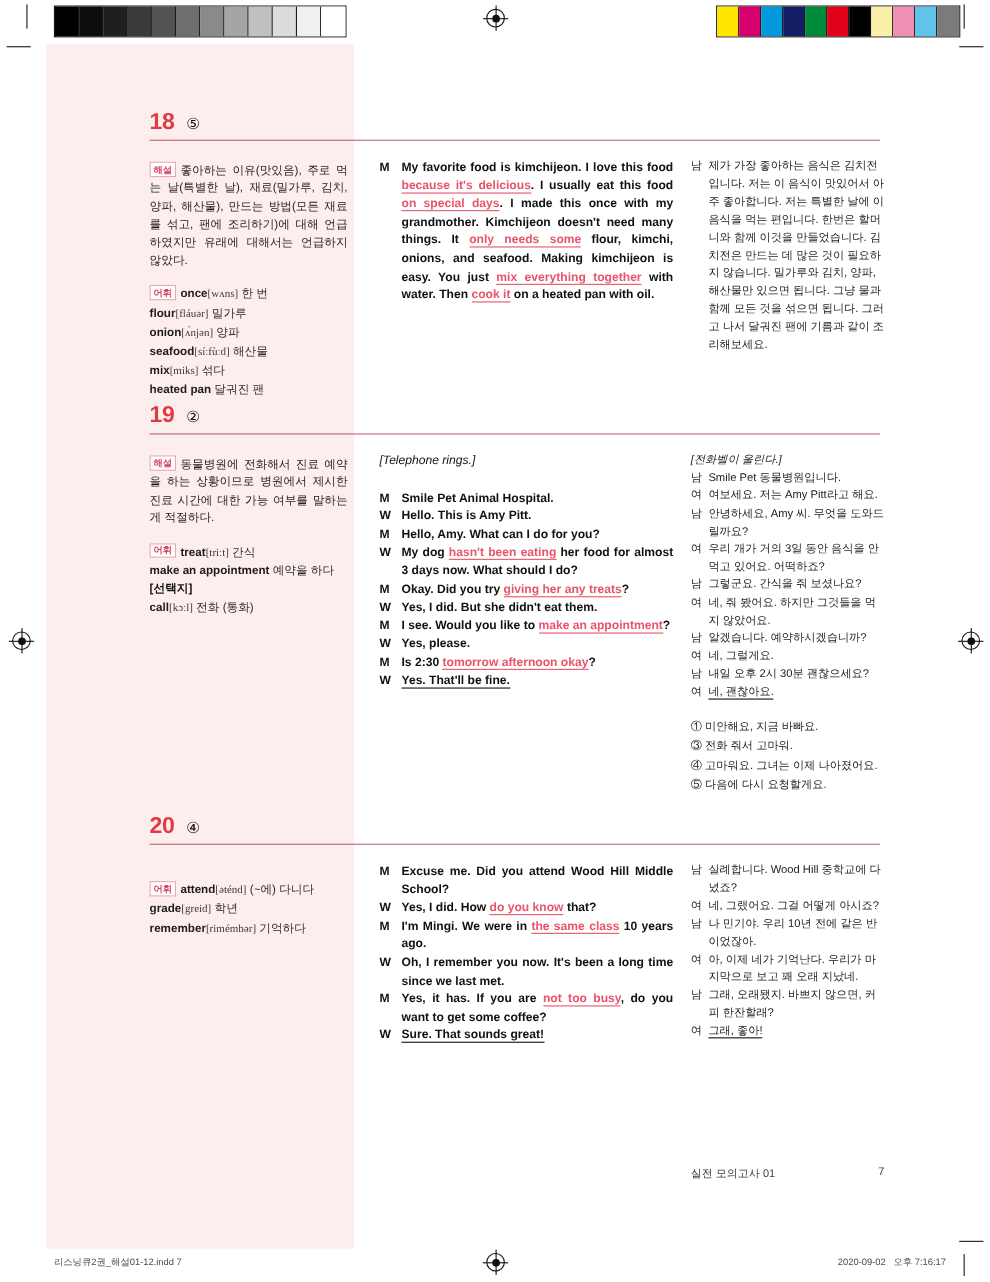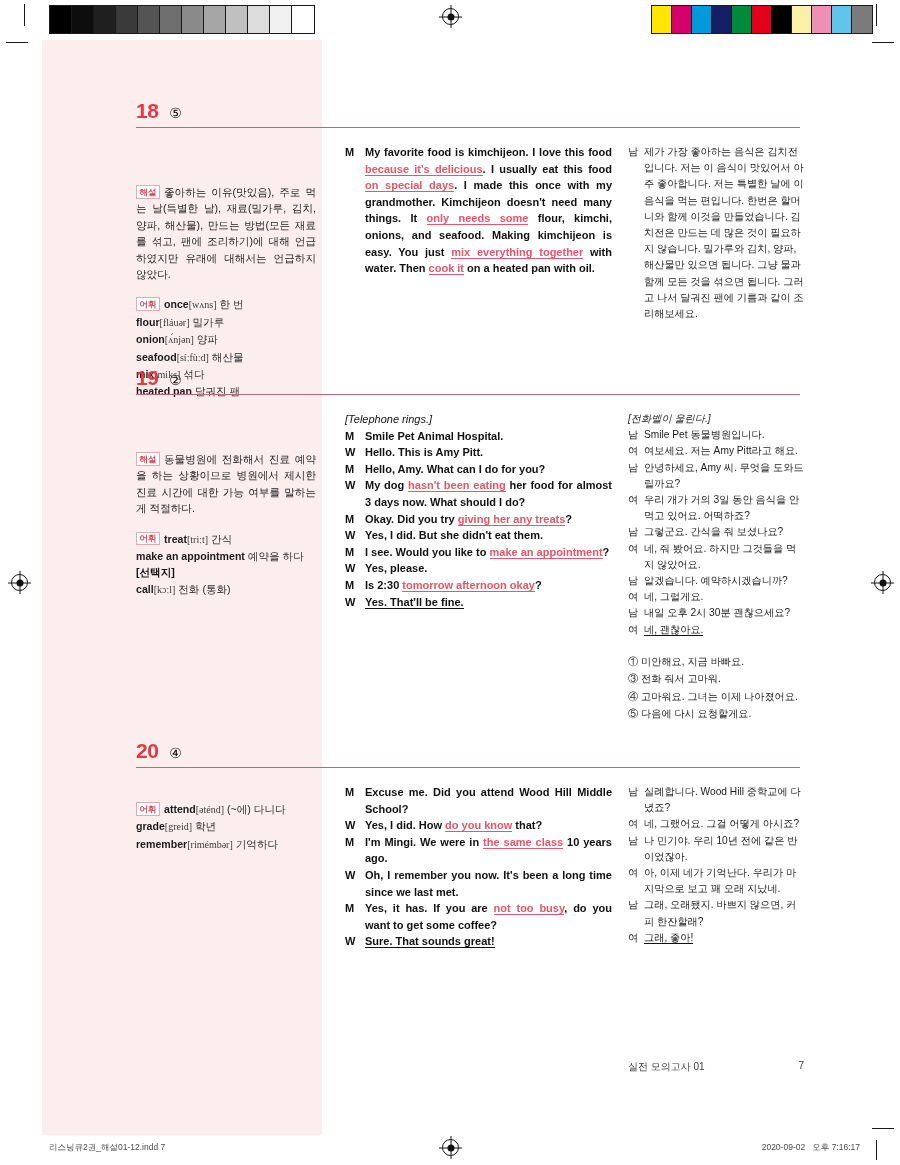--- a/index.html
+++ b/index.html
@@ -39,29 +39,29 @@
   .qrule{position:absolute;left:136px;height:1px;background:#c4637a;width:664px;top:27px;}
 
   .col-left{position:absolute;left:136px;width:180px;}
   .col-mid{position:absolute;left:345px;width:267px;}
   .col-right{position:absolute;left:628px;width:176px;}
 
   
   .tag{display:inline-block;border:1px solid #e7a9b4;color:#d6445c;font-size:8.5px;
        padding:0.5px 2.5px;margin-right:4px;vertical-align:1.5px;line-height:1.25;
        background:#fff;font-weight:bold;}
-  .explain{font-size:10.6px;line-height:16.4px;color:#1c1c1c;text-align:justify;margin-top:37px;}
+  .explain{font-size:10.6px;line-height:16.4px;color:#1c1c1c;text-align:justify;}
   .vocab{font-size:10.6px;line-height:16.4px;color:#1c1c1c;margin-top:14px;}
   .vocab .w{font-weight:bold;}
   .vocab .ipa{font-family:"Liberation Serif",serif;font-size:10px;color:#3a3a3a;}
   .vocab .kr{color:#2a2a2a;}
   .vocab .pick{font-weight:bold;color:#111;text-align:right;}
 
   
-  .stage{font-size:11px;font-style:italic;color:#111;line-height:16.6px;margin-bottom:0;}
+  .stage{font-size:11px;font-style:italic;color:#111;line-height:16.6px;margin-bottom:17px;}
   .line{display:flex;font-size:11px;line-height:16.6px;color:#111;text-align:justify;}
   .spk{width:20px;flex:none;font-weight:bold;}
   .txt{flex:1;text-align:justify;font-weight:bold;}
   .hl{color:#e8546a;border-bottom:1px solid #e8546a;}
   .ansu{border-bottom:1px solid #111;}
 
   
   .kline{display:flex;font-size:10.2px;line-height:16.2px;color:#1c1c1c;}
   .kspk{width:16px;flex:none;}
   .ktxt{flex:1;}

